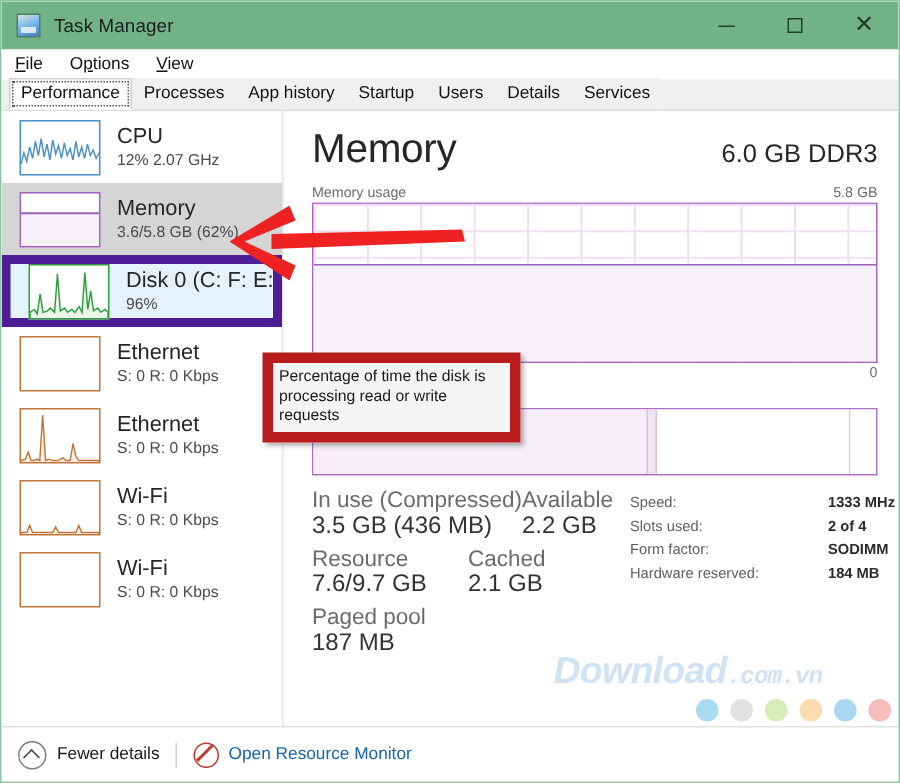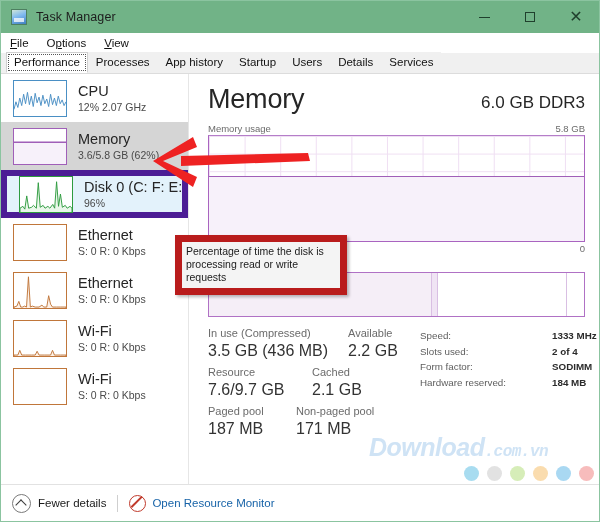--- a/index.html
+++ b/index.html
@@ -268,21 +268,21 @@
   
   .stats {
     position: relative;
     margin-top: 10px;
     display: flex;
   }
   .stats-left { width: 212px; flex: none; }
   .stat-row { display: flex; }
   .stat-block { margin-right: 10px; }
   .stat-label {
-    font-size: 11px;
+    font-size: 15px;
     color: #6b6b6b;
     line-height: 13px;
     white-space: nowrap;
   }
   .stat-value {
     font-size: 16px;
     color: #333;
     line-height: 22px;
     white-space: nowrap;
     margin-bottom: 4px;
@@ -583,24 +583,20 @@
             <div class="stat-block">
               <div class="stat-label">Cached</div>
               <div class="stat-value">2.1 GB</div>
             </div>
           </div>
 
           <div class="stat-row">
             <div class="stat-block" style="width:78px;">
               <div class="stat-label">Paged pool</div>
               <div class="stat-value">187 MB</div>
-            </div>
-            <div class="stat-block">
-              <div class="stat-label">Non-paged pool</div>
-              <div class="stat-value">171 MB</div>
             </div>
           </div>
 
         </div>
 
         <div class="stats-right">
           <div class="kv">
             <div class="kv-k">Speed:</div>
             <div class="kv-v">1333 MHz</div>
           </div>

